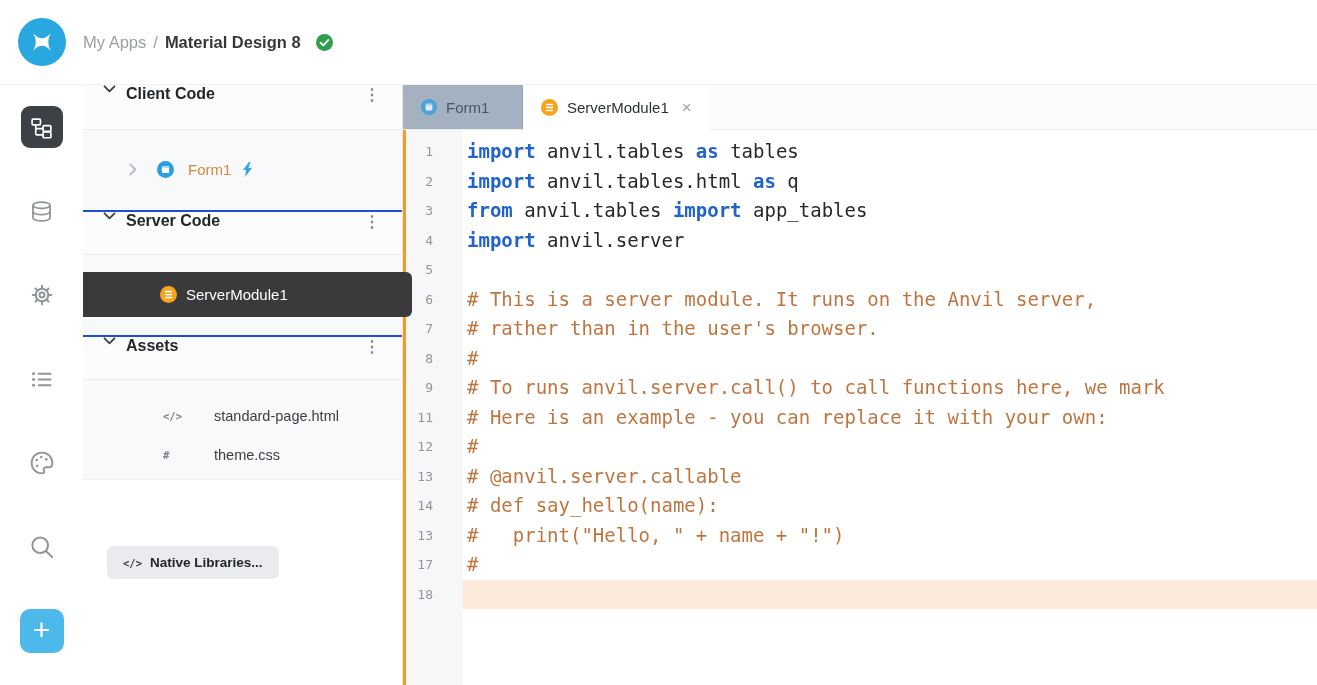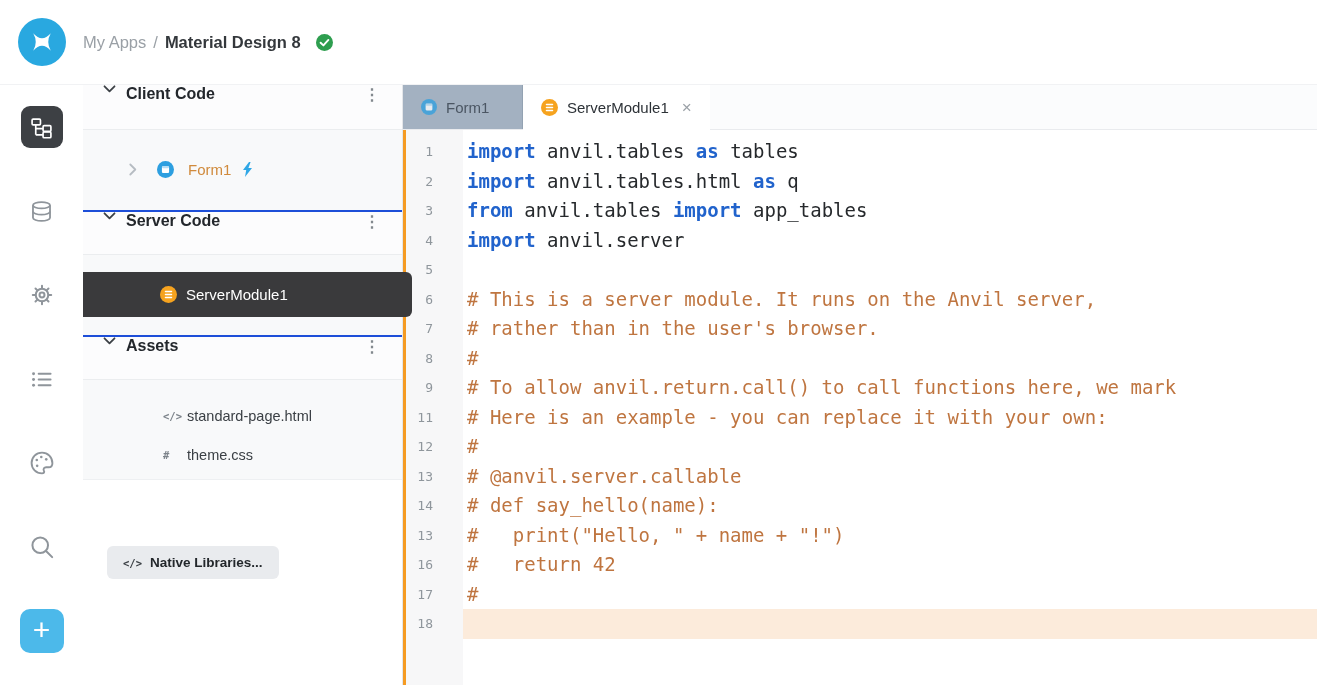--- a/index.html
+++ b/index.html
@@ -49,21 +49,21 @@
   .tree-item .chev-r{margin-right:20px;display:flex;}
   .form-label{color:#d08a3c;font-size:15px;margin-left:14px;}
   .bolt{margin-left:11px;display:flex;}
   .server-pill{display:flex;align-items:center;height:45px;background:#3a3a3c;
     border-radius:0 6px 6px 0;margin-right:-10px;padding-left:77px;cursor:pointer;
     position:relative;z-index:6;}
   .pill-label{color:#ffffff;font-size:15px;font-weight:500;margin-left:9px;}
   .asset-item{display:flex;align-items:center;height:39px;padding-left:80px;cursor:pointer;}
   .asset-icon{width:24px;font-family:"DejaVu Sans Mono",monospace;font-size:10.5px;
     font-weight:700;color:#7c838a;}
-  .asset-label{font-size:14.5px;color:#3b4045;}
+  .asset-label{font-size:14.5px;color:#3b4045;margin-left:27px;}
   .panel-bottom{flex:1;background:#fff;padding:66px 0 0 24px;}
   .native-libs{display:inline-flex;align-items:center;gap:8px;height:33px;padding:0 16px;
     background:#e9ebee;border:none;border-radius:6px;cursor:pointer;
     font-family:"Liberation Sans",sans-serif;font-size:13.5px;font-weight:700;color:#23272b;}
   .native-libs .code-glyph{font-family:"DejaVu Sans Mono",monospace;font-size:10.5px;
     font-weight:700;color:#3a3f44;}
 
   
   .editor{flex:1;display:flex;flex-direction:column;min-width:0;}
   .tabbar{flex:0 0 45px;height:45px;display:flex;background:#fbfcfd;
@@ -313,45 +313,41 @@
             <div class="code-row">
               <div class="gutter">7</div>
               <div class="code-text"><span class="tok-c"># rather than in the user's browser.</span></div>
             </div>
             <div class="code-row">
               <div class="gutter">8</div>
               <div class="code-text"><span class="tok-c">#</span></div>
             </div>
             <div class="code-row">
               <div class="gutter">9</div>
-              <div class="code-text"><span class="tok-c"># To allow anvil.return.call() to call functions here, we mark</span></div>
+              <div class="code-text"><span class="tok-c"># To runs anvil.server.call() to call functions here, we mark</span></div>
             </div>
             <div class="code-row">
               <div class="gutter">11</div>
               <div class="code-text"><span class="tok-c"># Here is an example - you can replace it with your own:</span></div>
             </div>
             <div class="code-row">
               <div class="gutter">12</div>
               <div class="code-text"><span class="tok-c">#</span></div>
             </div>
             <div class="code-row">
               <div class="gutter">13</div>
               <div class="code-text"><span class="tok-c"># @anvil.server.callable</span></div>
             </div>
             <div class="code-row">
               <div class="gutter">14</div>
               <div class="code-text"><span class="tok-c"># def say_hello(name):</span></div>
             </div>
             <div class="code-row">
               <div class="gutter">13</div>
               <div class="code-text"><span class="tok-c">#   print("Hello, " + name + "!")</span></div>
-            </div>
-            <div class="code-row">
-              <div class="gutter">16</div>
-              <div class="code-text"><span class="tok-c">#   return 42</span></div>
             </div>
             <div class="code-row">
               <div class="gutter">17</div>
               <div class="code-text"><span class="tok-c">#</span></div>
             </div>
             <div class="code-row active">
               <div class="gutter">18</div>
               <div class="code-text"></div>
             </div>
           </div>

